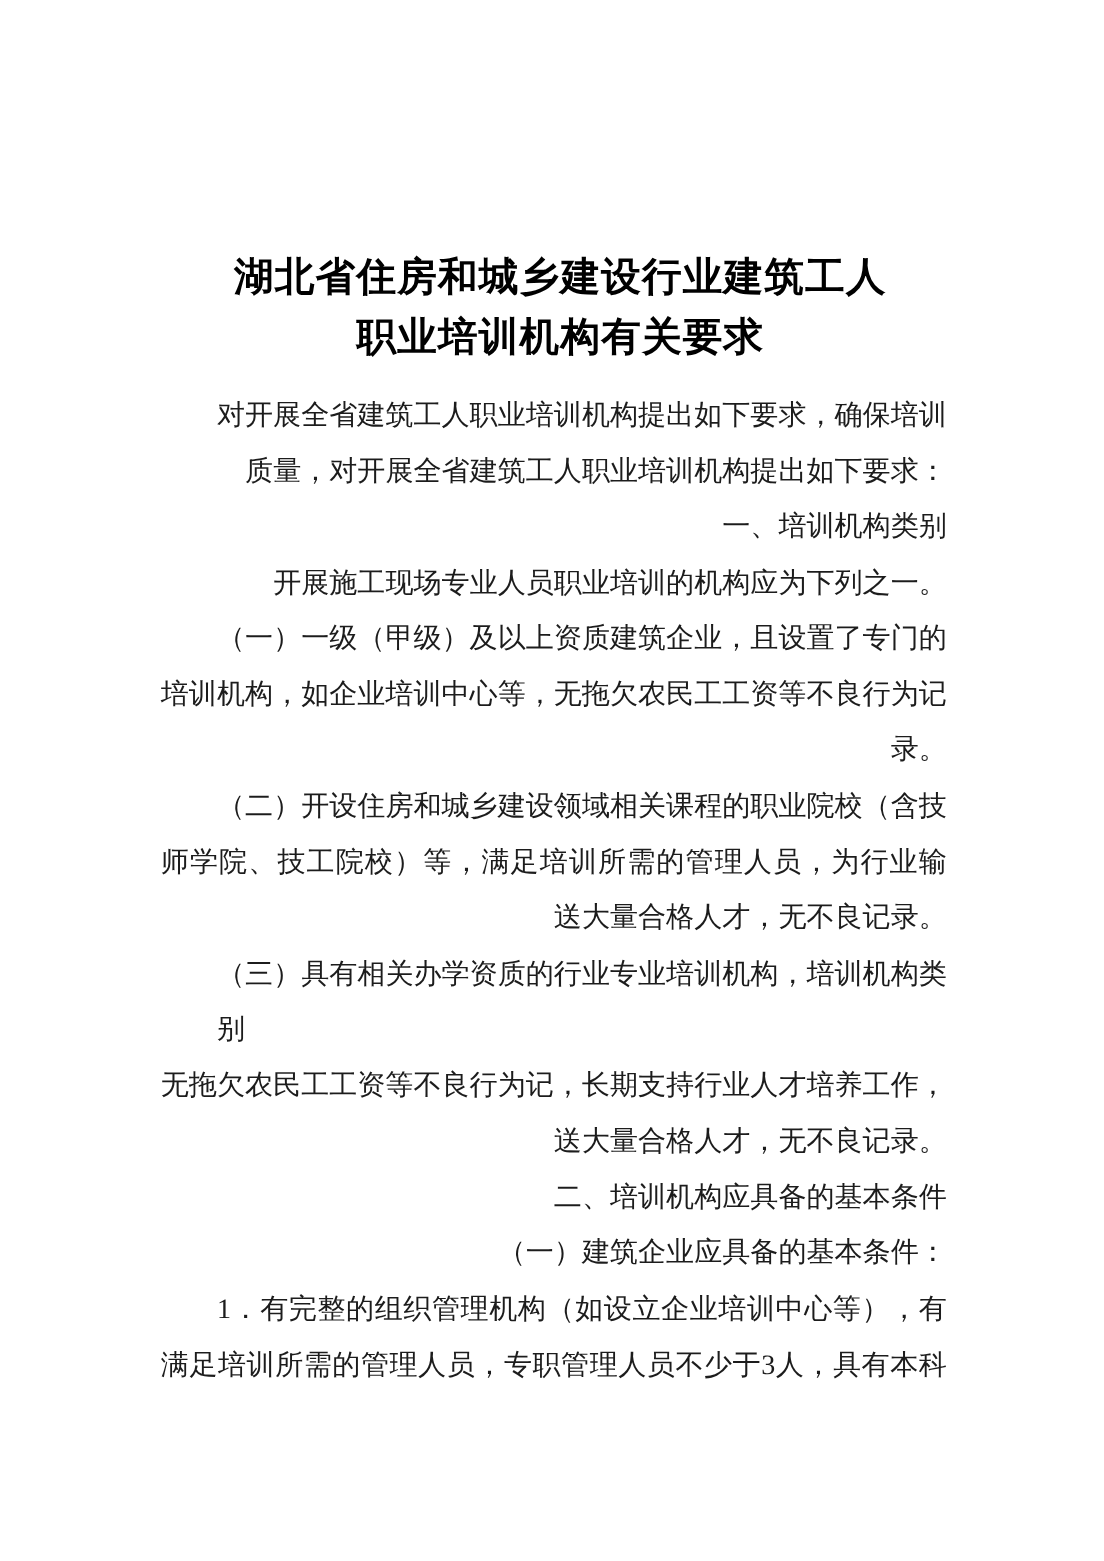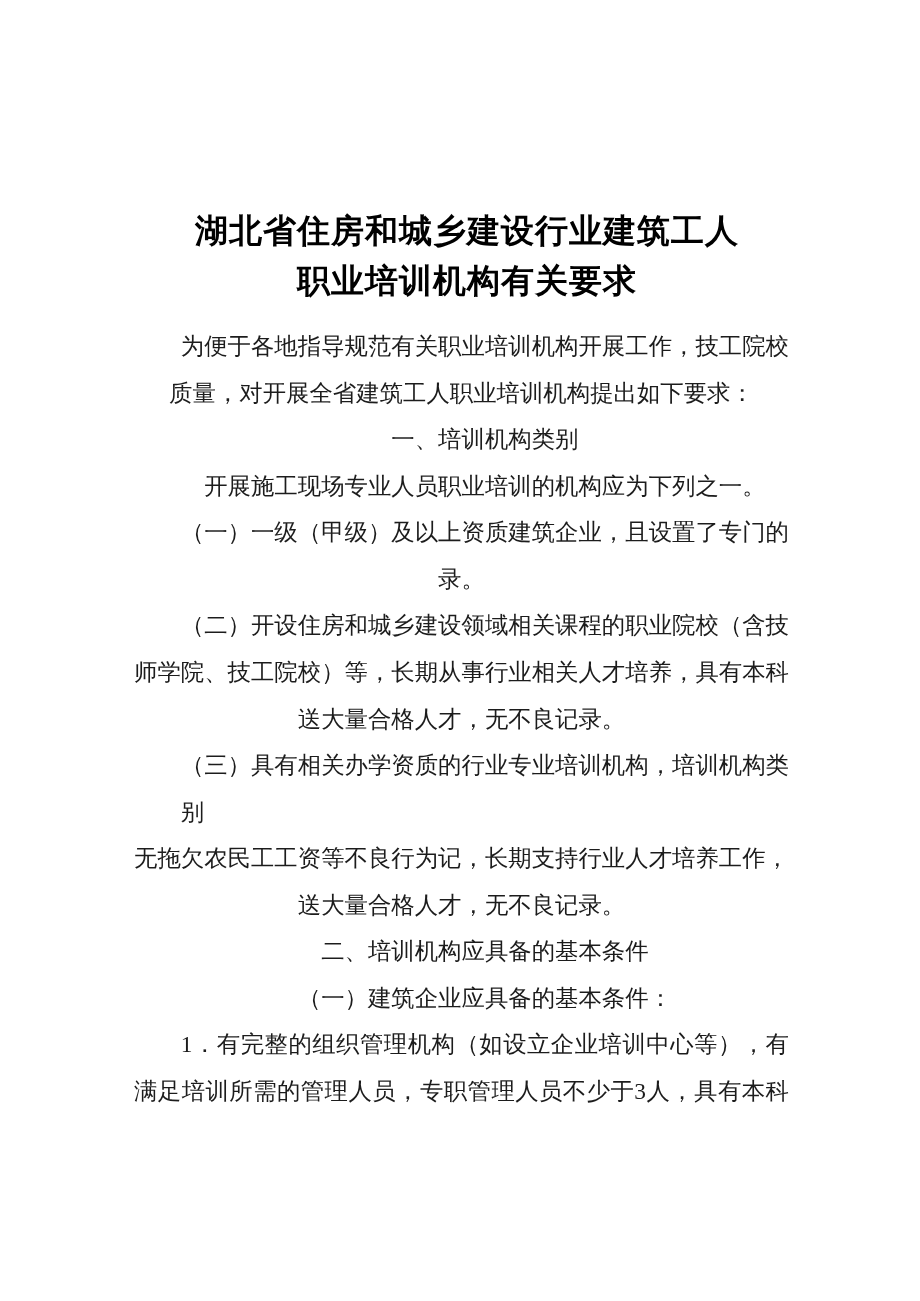--- a/index.html
+++ b/index.html
@@ -34,61 +34,62 @@
     top: 323px;
     left: 134px;
     width: 655px;
     font-size: 23.4px;
     line-height: 46.56px;
     color: #1c1c1c;
   }
   .para { margin: 0; padding: 0; }
   .para.bold .line { font-weight: normal; }
   .line {
-    text-align: center;
+    text-align: right;
   }
   .line.indent { padding-left: 46.8px; }
   .line.fill {
     text-align: justify;
     text-align-last: justify;
   }
 </style>
 </head>
 <body>
 
 <div class="page">
 
   <div class="doc-title">
     <div>湖北省住房和城乡建设行业建筑工人</div>
     <div>职业培训机构有关要求</div>
   </div>
 
   <div class="doc-body">
 
     <div class="para">
-      <div class="line indent fill">为便于各地指导规范有关职业培训机构开展工作，技工院校</div>
+      <div class="line indent fill">对开展全省建筑工人职业培训机构提出如下要求，确保培训</div>
       <div class="line">质量，对开展全省建筑工人职业培训机构提出如下要求：</div>
     </div>
 
     <div class="para">
       <div class="line indent">一、培训机构类别</div>
     </div>
 
     <div class="para">
       <div class="line indent">开展施工现场专业人员职业培训的机构应为下列之一。</div>
     </div>
 
     <div class="para">
       <div class="line indent fill">（一）一级（甲级）及以上资质建筑企业，且设置了专门的</div>
+      <div class="line fill">培训机构，如企业培训中心等，无拖欠农民工工资等不良行为记</div>
       <div class="line">录。</div>
     </div>
 
     <div class="para">
       <div class="line indent fill">（二）开设住房和城乡建设领域相关课程的职业院校（含技</div>
-      <div class="line fill">师学院、技工院校）等，长期从事行业相关人才培养，具有本科</div>
+      <div class="line fill">师学院、技工院校）等，满足培训所需的管理人员，为行业输</div>
       <div class="line">送大量合格人才，无不良记录。</div>
     </div>
 
     <div class="para">
       <div class="line indent fill">（三）具有相关办学资质的行业专业培训机构，培训机构类别</div>
       <div class="line fill">无拖欠农民工工资等不良行为记，长期支持行业人才培养工作，</div>
       <div class="line">送大量合格人才，无不良记录。</div>
     </div>
 
     <div class="para">

